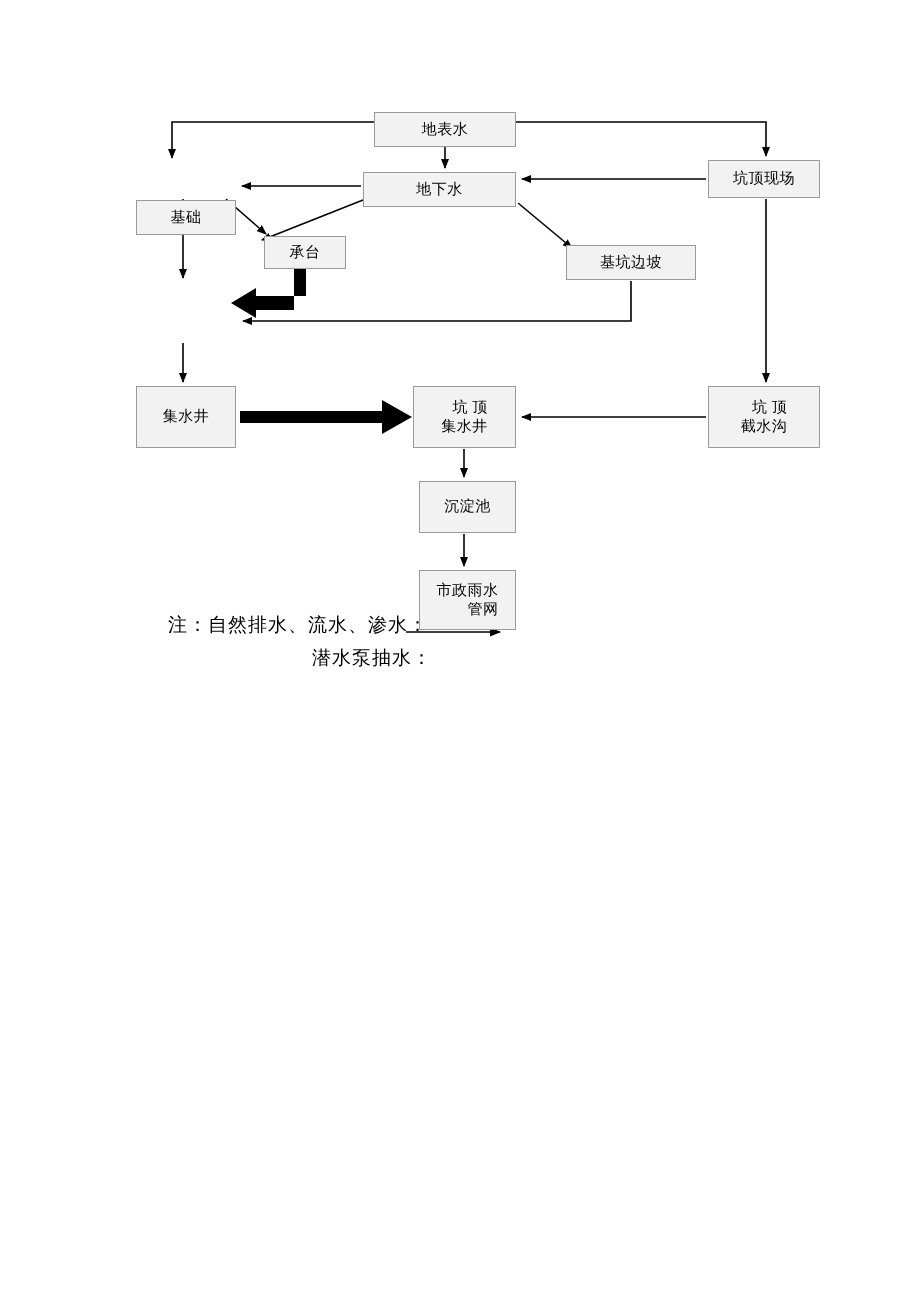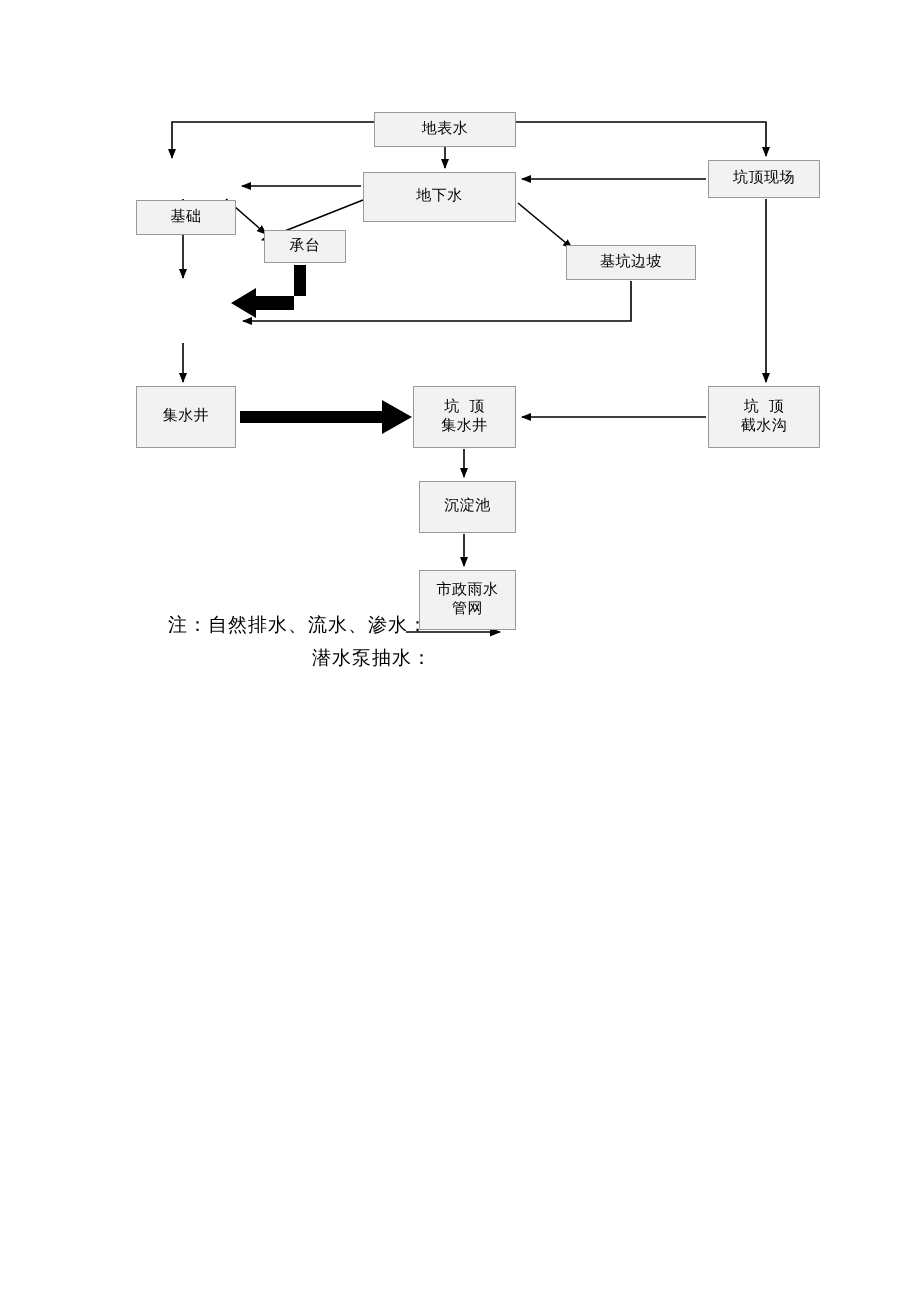--- a/index.html
+++ b/index.html
@@ -29,22 +29,22 @@
     pointer-events: none;
   }
   .node {
     position: absolute;
     box-sizing: border-box;
     border: 1px solid #9a9a9a;
     background: #f2f2f2;
     display: flex;
     align-items: center;
     justify-content: center;
-    text-align: center;
-    font-family: Liberation Mono, monospace;
+    text-align: right;
+    font-family: Liberation Serif, serif;
     font-size: 15px;
     line-height: 1.3;
     color: #000;
     letter-spacing: 0.5px;
     white-space: pre-line;
   }
   .note {
     position: absolute;
     font-family: "Liberation Serif", serif;
     font-size: 19px;
@@ -108,25 +108,25 @@
       <path d="M306,265 L306,296 L256,296 L256,288 L231,303 L256,318 L256,310 L294,310 L294,265 z"></path>
 
       <path d="M240,411 L382,411 L382,400 L412,417 L382,434 L382,423 L240,423 z"></path>
     </g>
   </svg>
 
   <div class="node" style="left:374px; top:112px; width:142px; height:35px;">地表水</div>
 
   <div class="node" style="left:136px; top:162px; width:100px; height:35px;margin-top:38px;">基础</div>
 
-  <div class="node" style="left:363px; top:172px; width:153px; height:50px;">地下水</div>
+  <div class="node" style="left:363px; top:172px; width:153px; height:35px;">地下水</div>
 
   <div class="node" style="left:708px; top:160px; width:112px; height:38px;">坑顶现场</div>
 
-  <div class="node" style="left:264px; top:230px; width:82px; height:33px;">承台</div>
+  <div class="node" style="left:264px; top:236px; width:82px; height:33px;">承台</div>
 
   <div class="node" style="left:566px; top:245px; width:130px; height:35px;">基坑边坡</div>
 
 
   <div class="node" style="left:136px; top:386px; width:100px; height:62px;">集水井</div>
 
   <div class="node" style="left:413px; top:386px; width:103px; height:62px;">坑 顶
 集水井</div>
 
   <div class="node" style="left:708px; top:386px; width:112px; height:62px;">坑 顶

